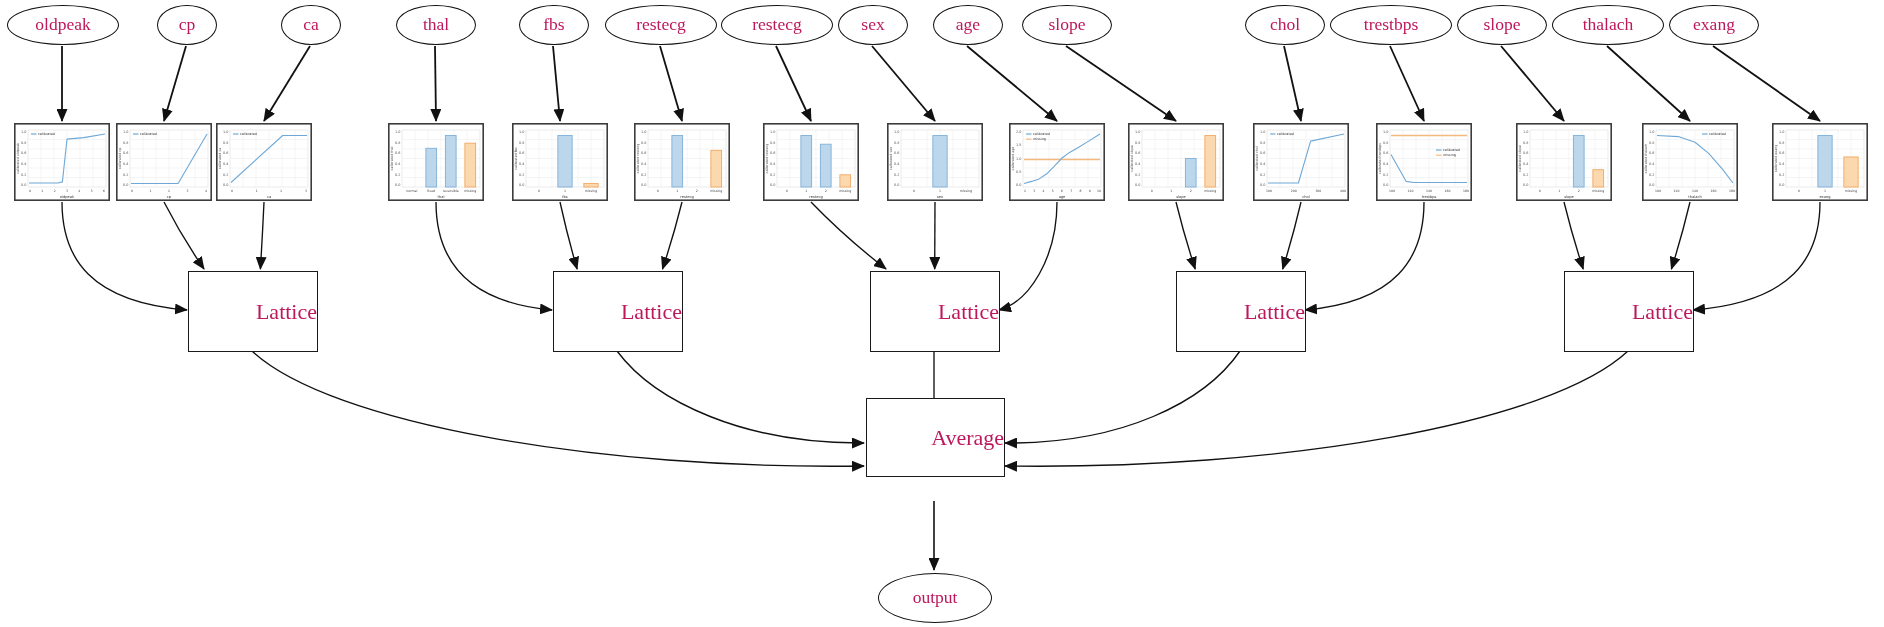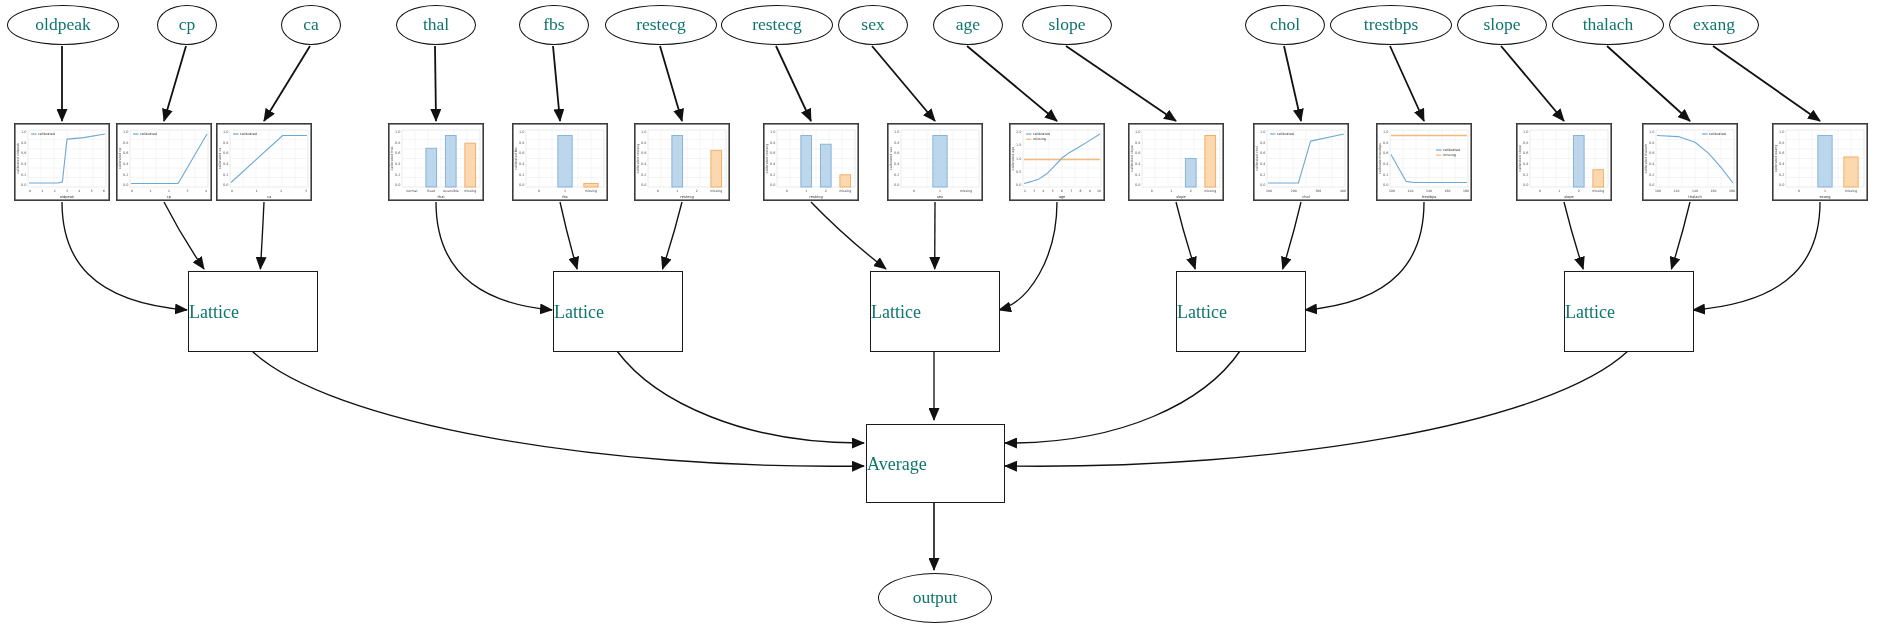--- a/index.html
+++ b/index.html
@@ -1,21 +1,21 @@
 <!DOCTYPE html>
 <html><head>
 <meta charset="utf-8">
 <style>
   html,body{margin:0;padding:0;background:#fff;}
   #canvas{position:relative;width:1884px;height:627px;background:#ffffff;overflow:hidden;
-          font-family:"Liberation Serif", serif;color:#0f766e;}
+          font-family:"Liberation Serif", serif;color:#be185d;}
   .node-ellipse{position:absolute;border:1.7px solid #101010;border-radius:50%;background:#fff;
           display:flex;align-items:center;justify-content:center;font-size:17.5px;line-height:1;z-index:3;}
   .node-box{position:absolute;border:1.7px solid #1a1a1a;background:#fff;
-          display:flex;align-items:center;justify-content:flex-start;font-size:18px;line-height:1;z-index:3;}
+          display:flex;align-items:center;justify-content:flex-end;font-size:22px;line-height:1;z-index:3;}
   .chart-thumb{position:absolute;z-index:3;background:#fff;}
   .chart-thumb svg{display:block;}
   #edges{position:absolute;left:0;top:0;z-index:1;}
   svg text{font-family:"DejaVu Sans", sans-serif;}
 </style>
 </head>
 <body>
 
 <div id="canvas">
   <svg id="edges" width="1884" height="627">
@@ -618,20 +618,20 @@
       </div>
       <div class="node-box" style="left: 870px; top: 271px; width: 128px; height: 79px;">
         <span>Lattice</span>
       </div>
       <div class="node-box" style="left: 1176px; top: 271px; width: 128px; height: 79px;">
         <span>Lattice</span>
       </div>
       <div class="node-box" style="left: 1564px; top: 271px; width: 128px; height: 79px;">
         <span>Lattice</span>
       </div>
-      <div class="node-box" style="left: 866px; top: 424px; width: 137px; height: 77px;">
+      <div class="node-box" style="left: 866px; top: 398px; width: 137px; height: 77px;">
         <span>Average</span>
       </div>
       <div class="node-ellipse" style="left: 878px; top: 573px; width: 112px; height: 48px; text-align: right;">
         <span>output</span>
       </div>
     </div>
 </div>
 
 </body></html>

